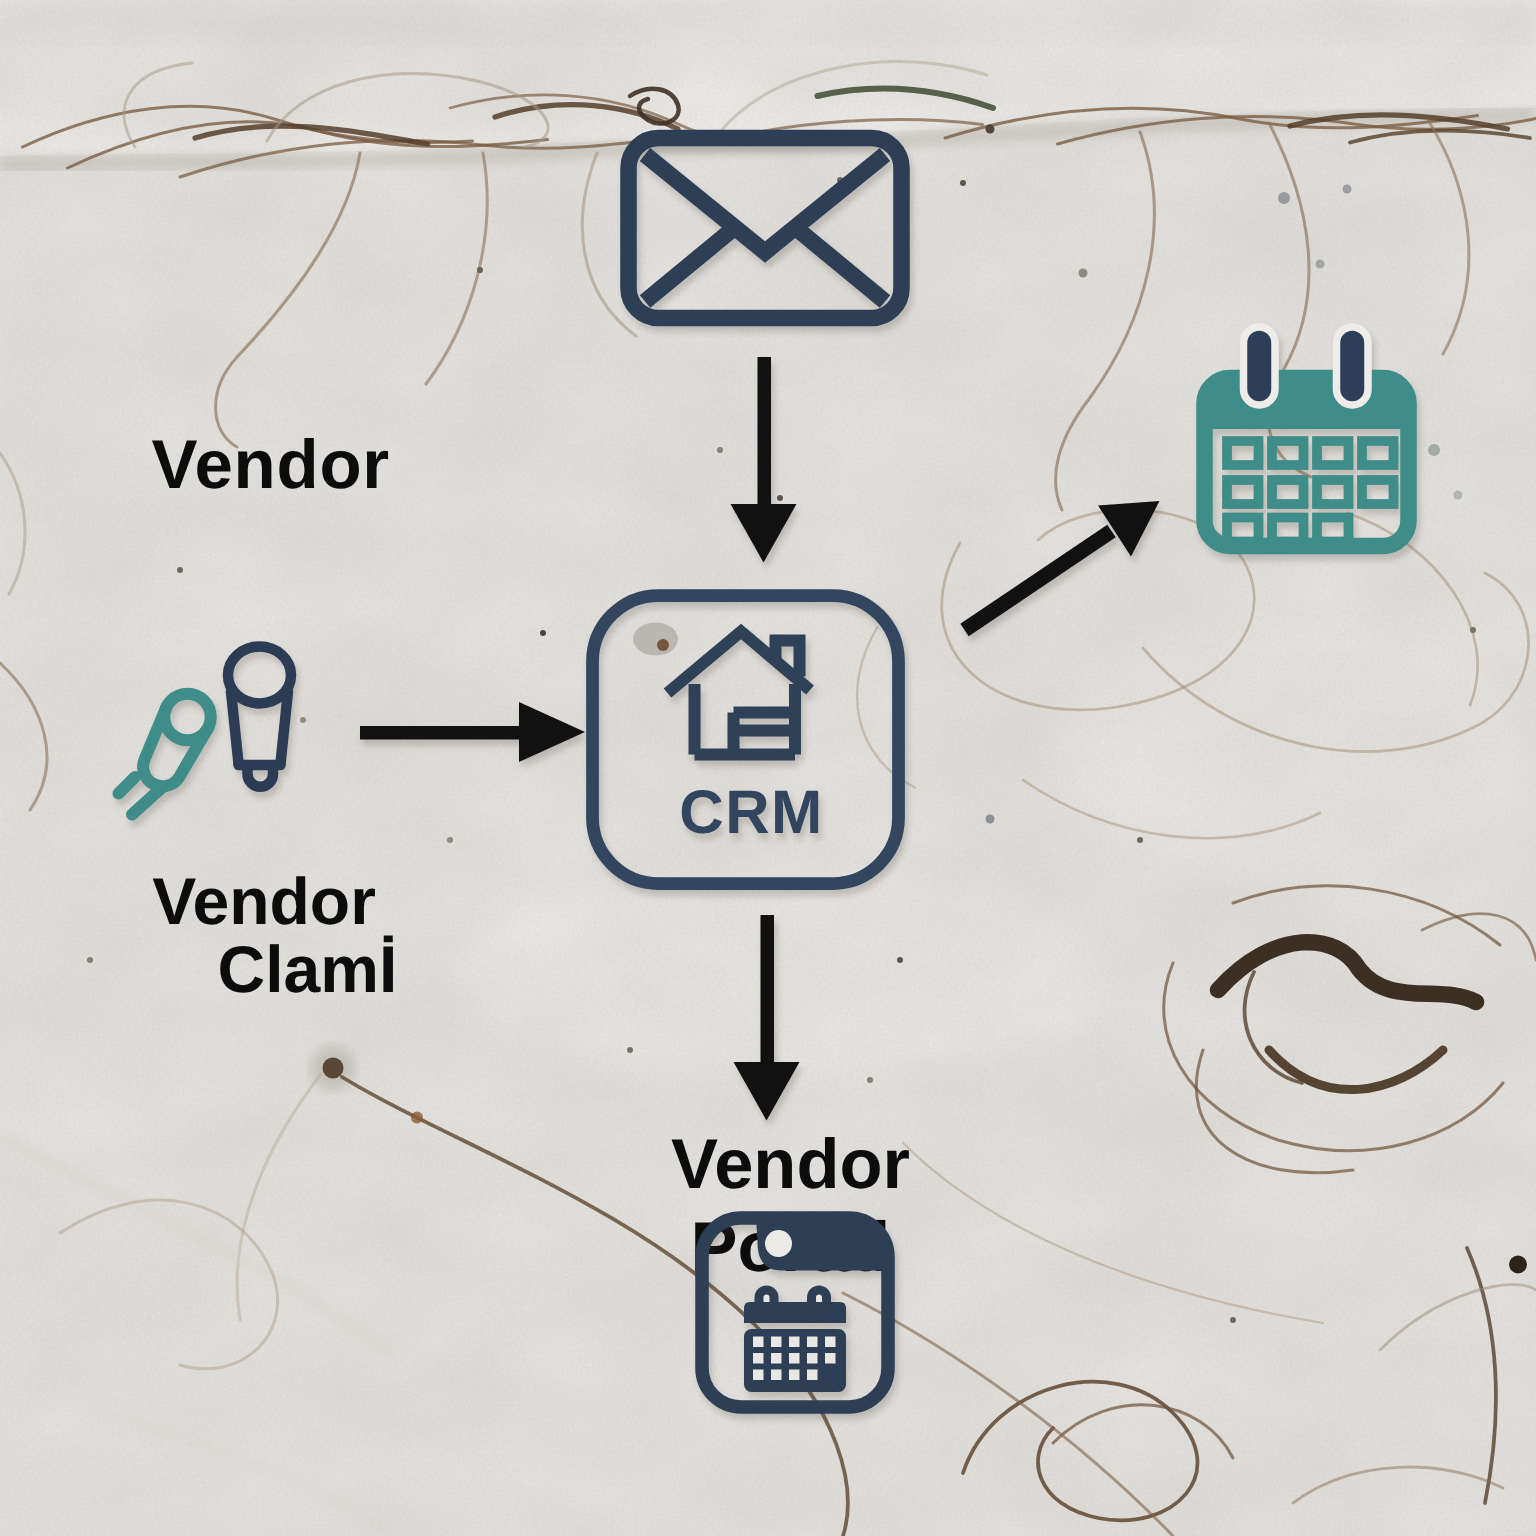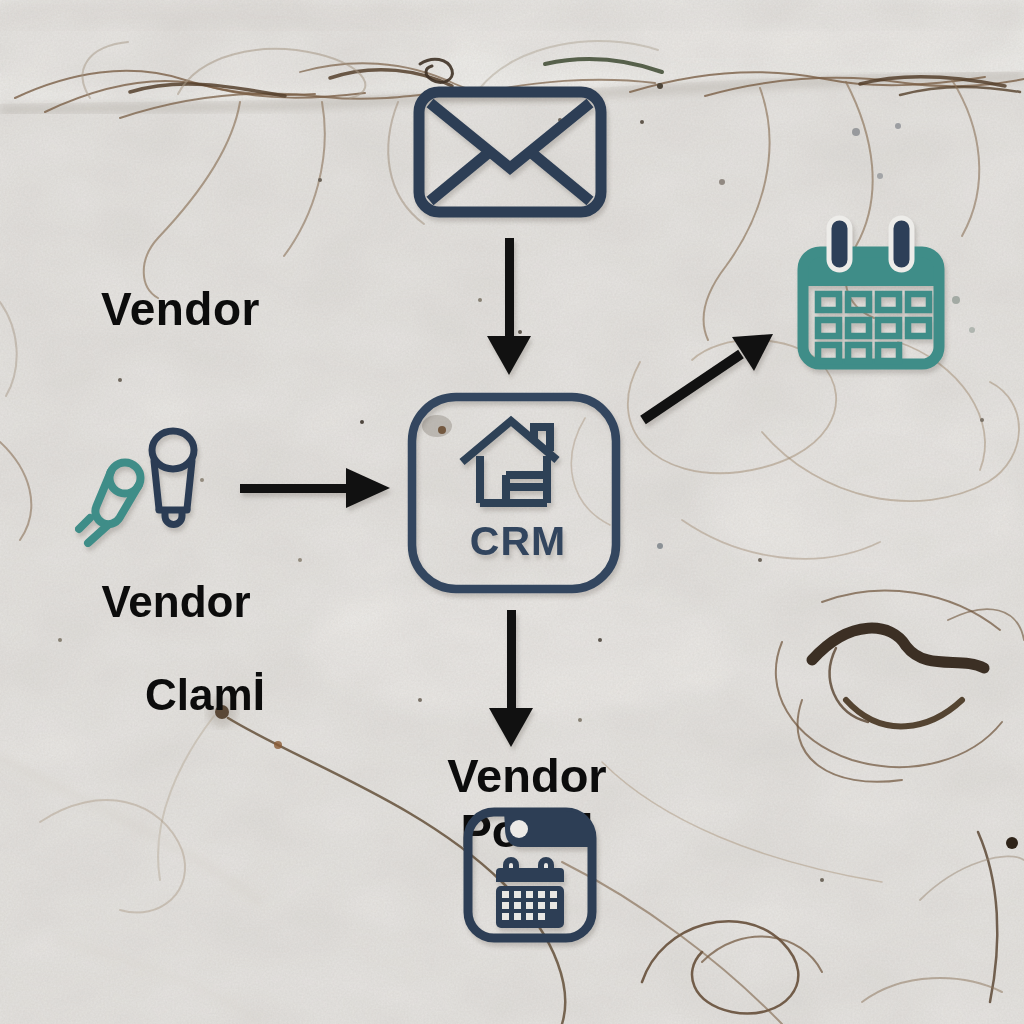--- a/index.html
+++ b/index.html
@@ -7,24 +7,24 @@
     position:relative;width:1024px;height:1024px;overflow:hidden;
     background:#f2f1ee;
     font-family:"Liberation Sans","DejaVu Sans",sans-serif;
   }
   .bg{position:absolute;left:0;top:0;width:1024px;height:1024px;}
   .node{position:absolute;}
   .label{position:absolute;font-weight:700;color:#0c0c0c;}
   #email-label{left:101px;top:282px;font-size:46px;letter-spacing:.5px;}
   #vendor-label{left:79px;top:580px;width:220px;text-align:center;font-size:44px;line-height:1.02;}
   #vendor-label .vline1{transform:translateX(-13px);}
-  #vendor-label .vline2{transform:translateX(16px);margin-top:48px;}
+  #vendor-label .vline2{transform:translateX(16px);}
   #portal-label{left:377px;top:748px;width:300px;text-align:center;font-size:47px;}
   #email-icon{left:413px;top:86px;width:194px;height:132px;}
-  #crm-node{left:407px;top:392px;width:222px;height:202px;}
+  #crm-node{left:390px;top:392px;width:222px;height:202px;}
   #crm-node .crm-text{position:absolute;left:0;right:0;top:126px;text-align:center;
     font-weight:700;font-size:41px;letter-spacing:1px;color:#32455e;}
   #vendor-icons{left:68px;top:416px;width:150px;height:150px;}
   #calendar-icon{left:796px;top:212px;width:150px;height:160px;}
   #portal-icon{left:462px;top:806px;width:136px;height:138px;}
   .arrow{position:absolute;}
   #arrow-email-crm{left:486px;top:232px;}
   #arrow-vendor-crm{left:240px;top:466px;}
   #arrow-crm-calendar{left:633px;top:324px;}
   #arrow-crm-portal{left:488px;top:604px;}

